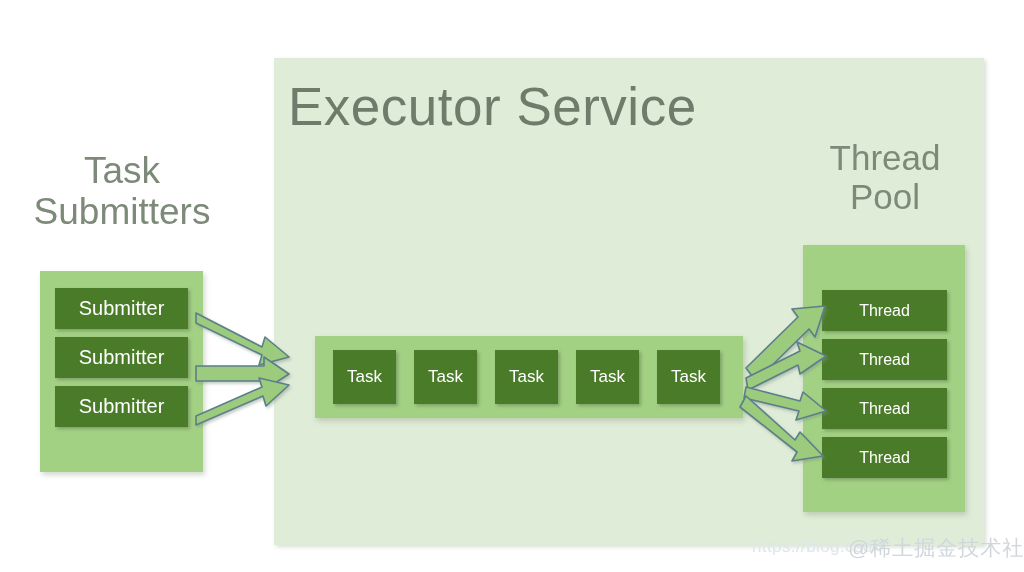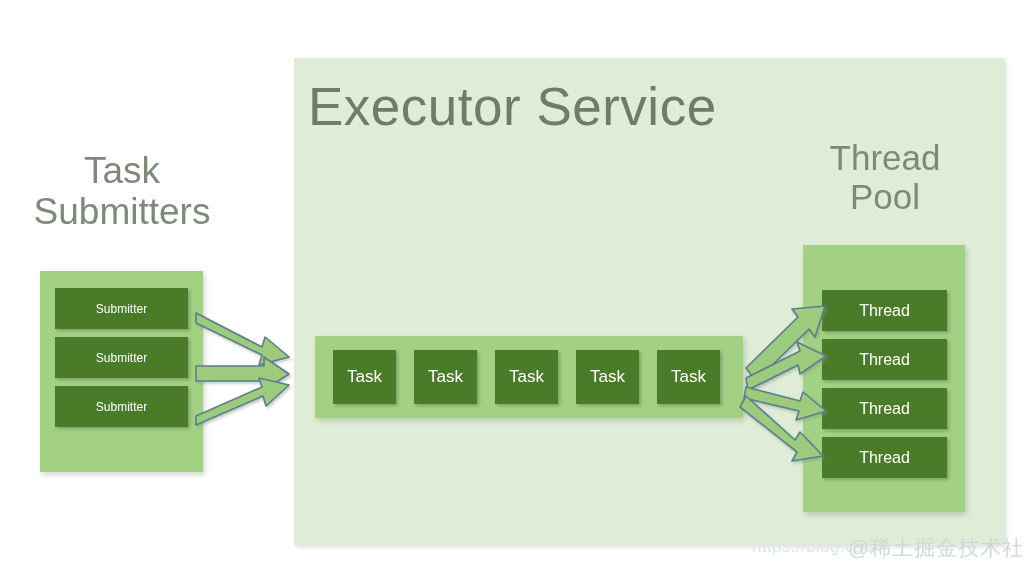--- a/index.html
+++ b/index.html
@@ -15,21 +15,21 @@
     position: relative;
     width: 1024px;
     height: 572px;
     background: #ffffff;
     overflow: hidden;
   }
 
   
   .executor-panel {
     position: absolute;
-    left: 294px;
+    left: 274px;
     top: 58px;
     width: 710px;
     height: 487px;
     background: #dfecd7;
     box-shadow: 2px 2px 4px rgba(120,140,110,0.28);
   }
   .executor-title {
     position: absolute;
     left: 14px;
     top: 18px;
@@ -99,21 +99,21 @@
     display: flex;
     align-items: center;
     justify-content: center;
     box-shadow: 2px 2px 3px rgba(70,90,60,0.38);
     box-sizing: border-box;
   }
   .chip-submitter {
     left: 15px;
     width: 133px;
     height: 41px;
-    font-size: 12px;
+    font-size: 20px;
   }
   .chip-thread {
     left: 19px;
     width: 125px;
     height: 41px;
     font-size: 16px;
   }
   .chip-task {
     top: 14px;
     width: 63px;

